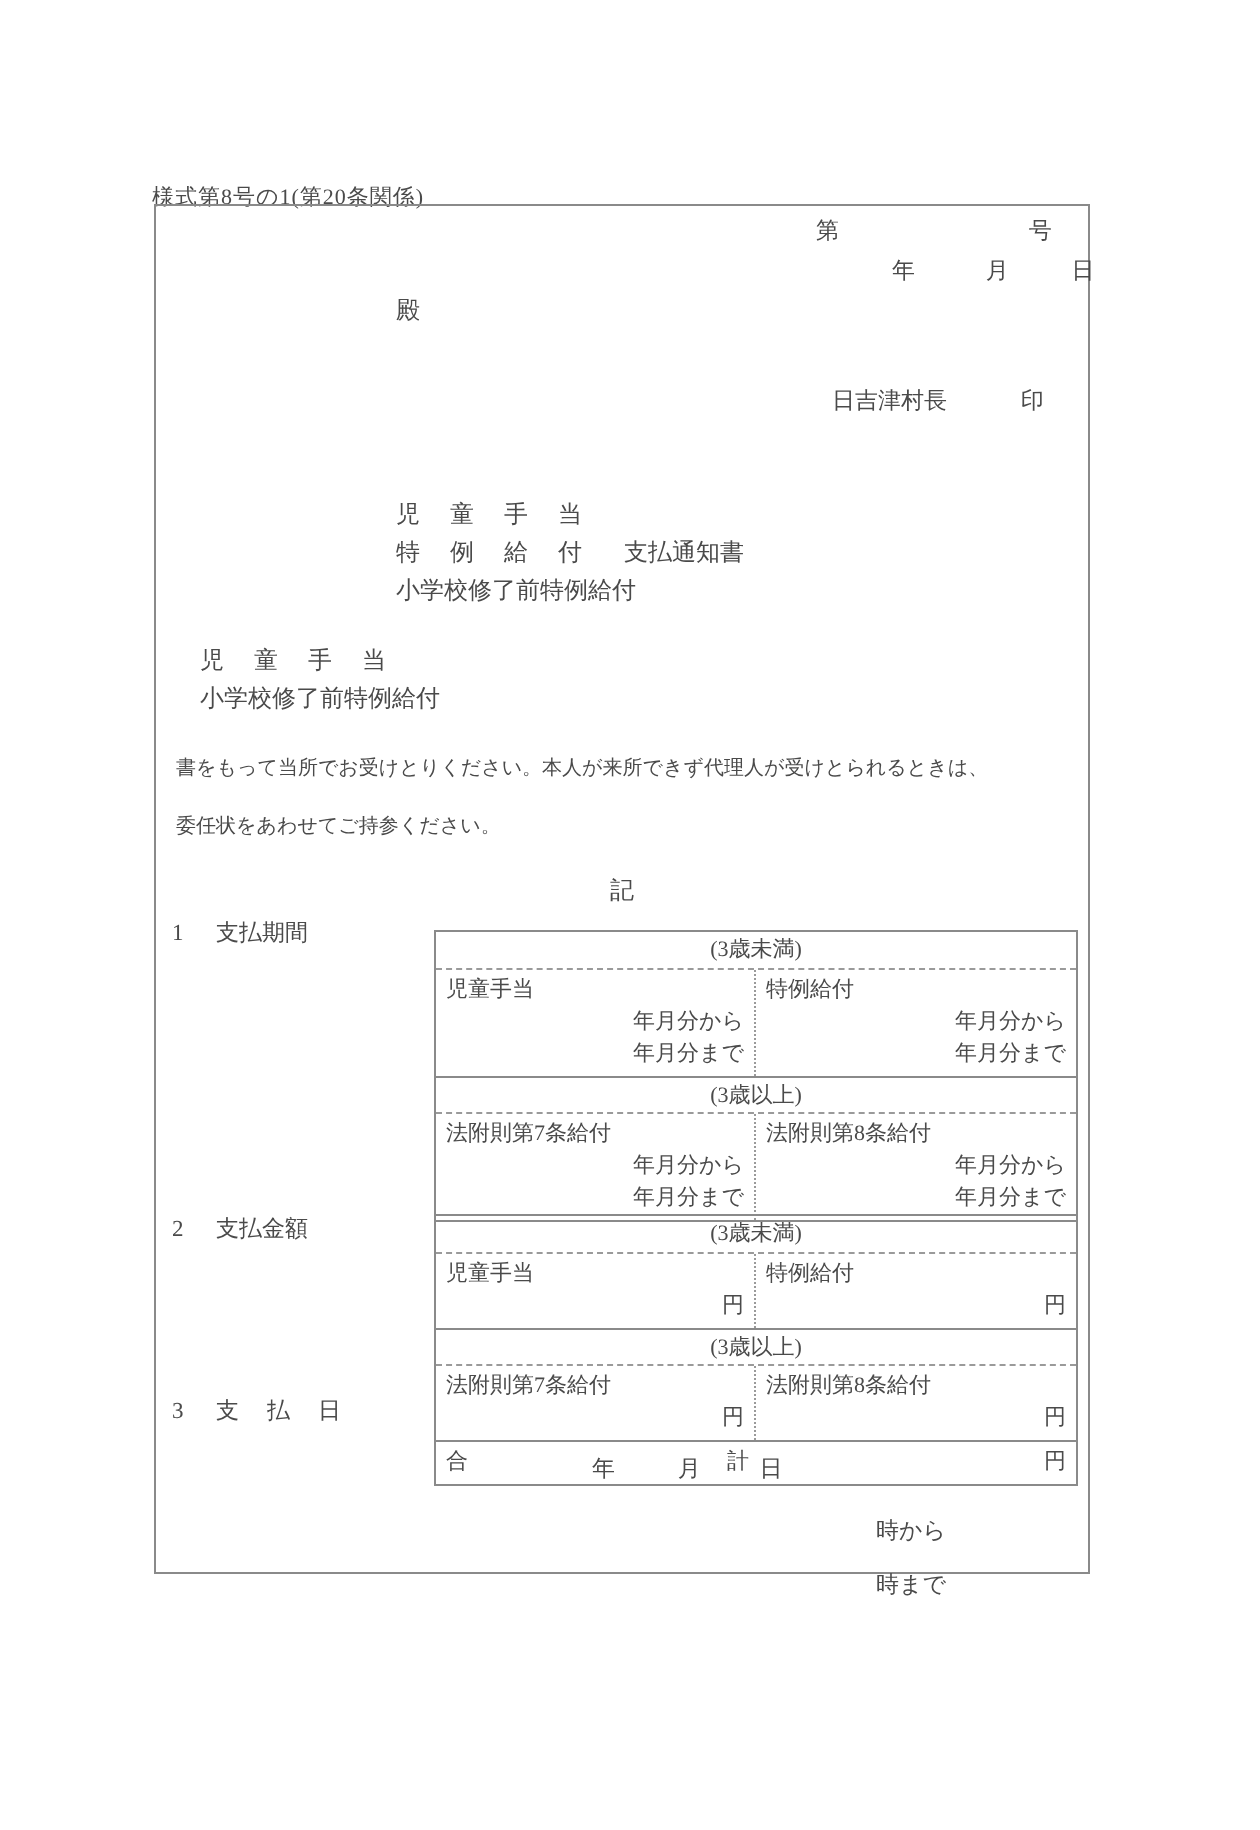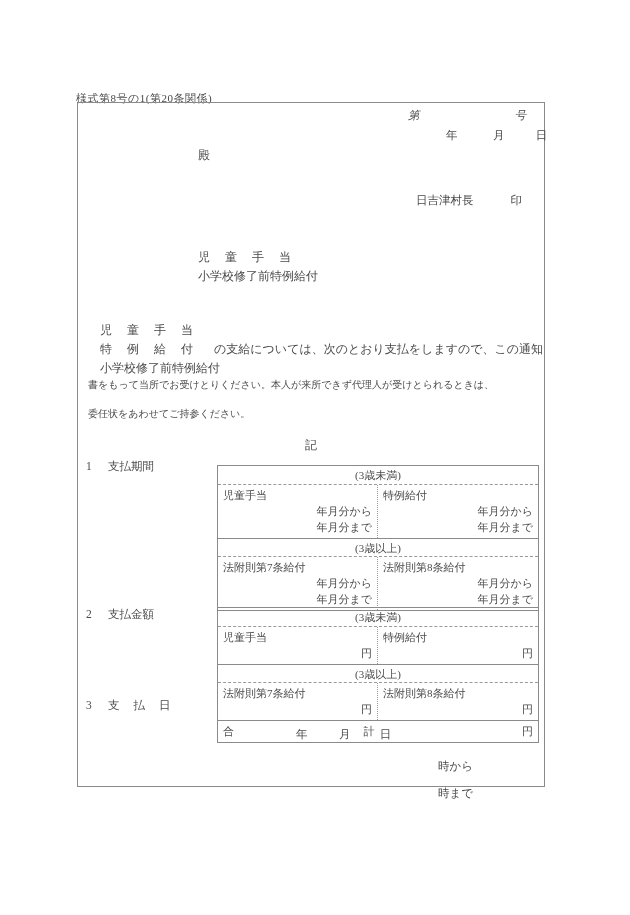--- a/index.html
+++ b/index.html
@@ -36,21 +36,20 @@
     border: 1px solid #8a8a8a;
     box-sizing: border-box;
   }
 
   .abs { position: absolute; white-space: nowrap; }
 
   
   .doc-number {
     left: 330px;  top: 5px;
     font-size: 11.5px;
-    font-style: italic;
   }
   .doc-number .lead { letter-spacing: 0px; }
   .doc-number .tail { margin-left: 92px; }
 
   .doc-date {
     left: 368px; top: 25px;
     font-size: 11.5px;
   }
   .doc-date span { display: inline-block; }
   .doc-date .y { width: 44px; }
@@ -214,38 +213,38 @@
   </div>
 
   <div class="abs addressee">殿</div>
 
   <div class="abs issuer">
     <span>日吉津村長</span>
     <span class="seal">印</span>
   </div>
 
   <div class="abs title-block">
-    <span class="row">
-      <span class="spread4">
-        <i>児</i><i>童</i><i>手</i><i>当</i>
-      </span>
-    </span>
-    <span class="row">小学校修了前特例給付</span>
-  </div>
-
-  <div class="abs body1">
     <span class="row">
       <span class="spread4">
         <i>児</i><i>童</i><i>手</i><i>当</i>
       </span>
     </span>
     <span class="row">
       <span class="spread4">
         <i>特</i><i>例</i><i>給</i><i>付</i>
-      </span><span class="after">の支給については、次のとおり支払をしますので、この通知</span>
+      </span><span class="kind">支払通知書</span>
+    </span>
+    <span class="row">小学校修了前特例給付</span>
+  </div>
+
+  <div class="abs body1">
+    <span class="row">
+      <span class="spread4">
+        <i>児</i><i>童</i><i>手</i><i>当</i>
+      </span>
     </span>
     <span class="row">小学校修了前特例給付</span>
   </div>
 
   <div class="abs body2">
     <span class="row">書をもって当所でお受けとりください。本人が来所できず代理人が受けとられるときは、</span>
     <span class="row">委任状をあわせてご持参ください。</span>
   </div>
 
   <div class="abs ki">記</div>

